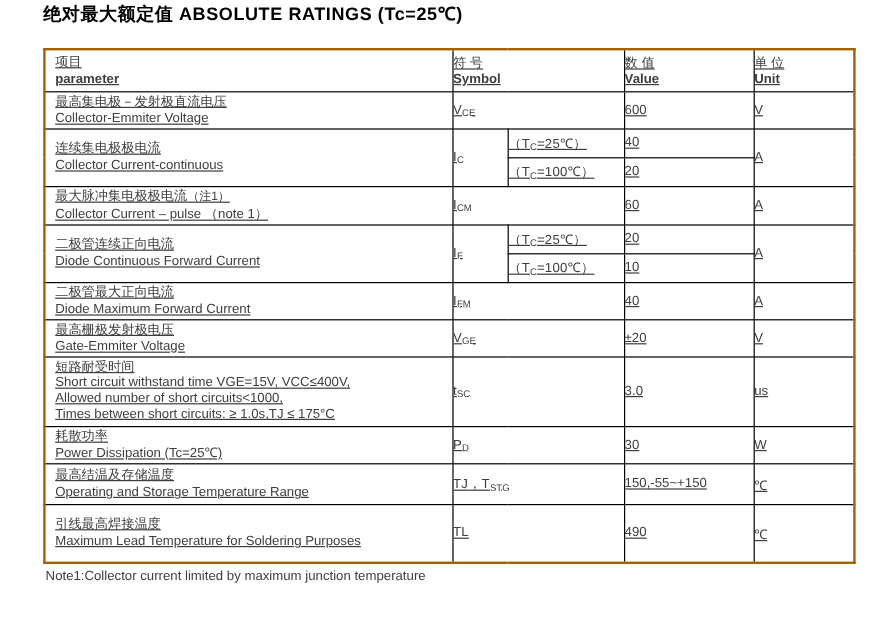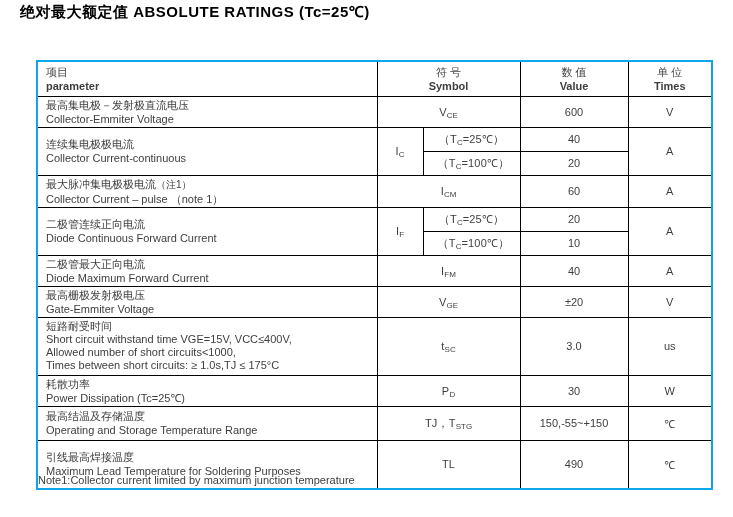--- a/index.html
+++ b/index.html
@@ -6,40 +6,41 @@
   html,body { background:#ffffff; }
   .page {
     position:relative;
     width:733px; height:517px;
     background:#ffffff;
     font-family:"Liberation Sans", sans-serif;
     color:#3e3e3e;
     overflow:hidden;
   }
   .title {
-    position:absolute; left:20px; top:1px;
+    position:absolute; left:36px; top:1px;
     font-size:15px; font-weight:bold; color:#000;
     letter-spacing:0.5px;
     white-space:nowrap;
   }
   table.ratings {
-    position:absolute; left:36px; top:60px;
+    position:absolute; left:36px; top:40px;
     width:675px;
     border-collapse:collapse; table-layout:fixed;
-    border:2px solid #0ea5e9;
+    border:2px solid #a16207;
+    text-decoration:underline;
   }
   table.ratings td {
     border:1px solid #000;
     font-size:11px;
     vertical-align:middle;
     overflow:hidden;
   }
   td.param { text-align:left; padding:1px 4px 1px 8px; line-height:14px; }
   td.param.tight { line-height:13px; }
-  td.sym, td.cond, td.val, td.unit { text-align:center; padding:0 14px; }
+  td.sym, td.cond, td.val, td.unit { padding:0 0; }
   .zh { white-space:nowrap; }
   .en { white-space:nowrap; }
   .hdr-en { font-weight:bold; }
   .note-sm { font-size:10px; }
   sub.s { font-size:8px; line-height:0; vertical-align:-2px; letter-spacing:0; }
   .sym span, .cond span { letter-spacing:0.2px; }
   .footnote {
     position:absolute; left:38px; top:473px;
     font-size:11px; line-height:15px; color:#3e3e3e;
   }
@@ -69,21 +70,21 @@
       <td class="sym" colspan="2">
         <div class="zh">符 号</div>
         <div class="en hdr-en">Symbol</div>
       </td>
       <td class="val">
         <div class="zh">数 值</div>
         <div class="en hdr-en">Value</div>
       </td>
       <td class="unit">
         <div class="zh">单 位</div>
-        <div class="en hdr-en">Times</div>
+        <div class="en hdr-en">Unit</div>
       </td>
     </tr>
 
     <tr style="height:31px">
       <td class="param">
         <div class="zh">最高集电极－发射极直流电压</div>
         <div class="en">Collector-Emmiter Voltage</div>
       </td>
       <td class="sym" colspan="2">
         <span>V</span><sub class="s">CE</sub>

